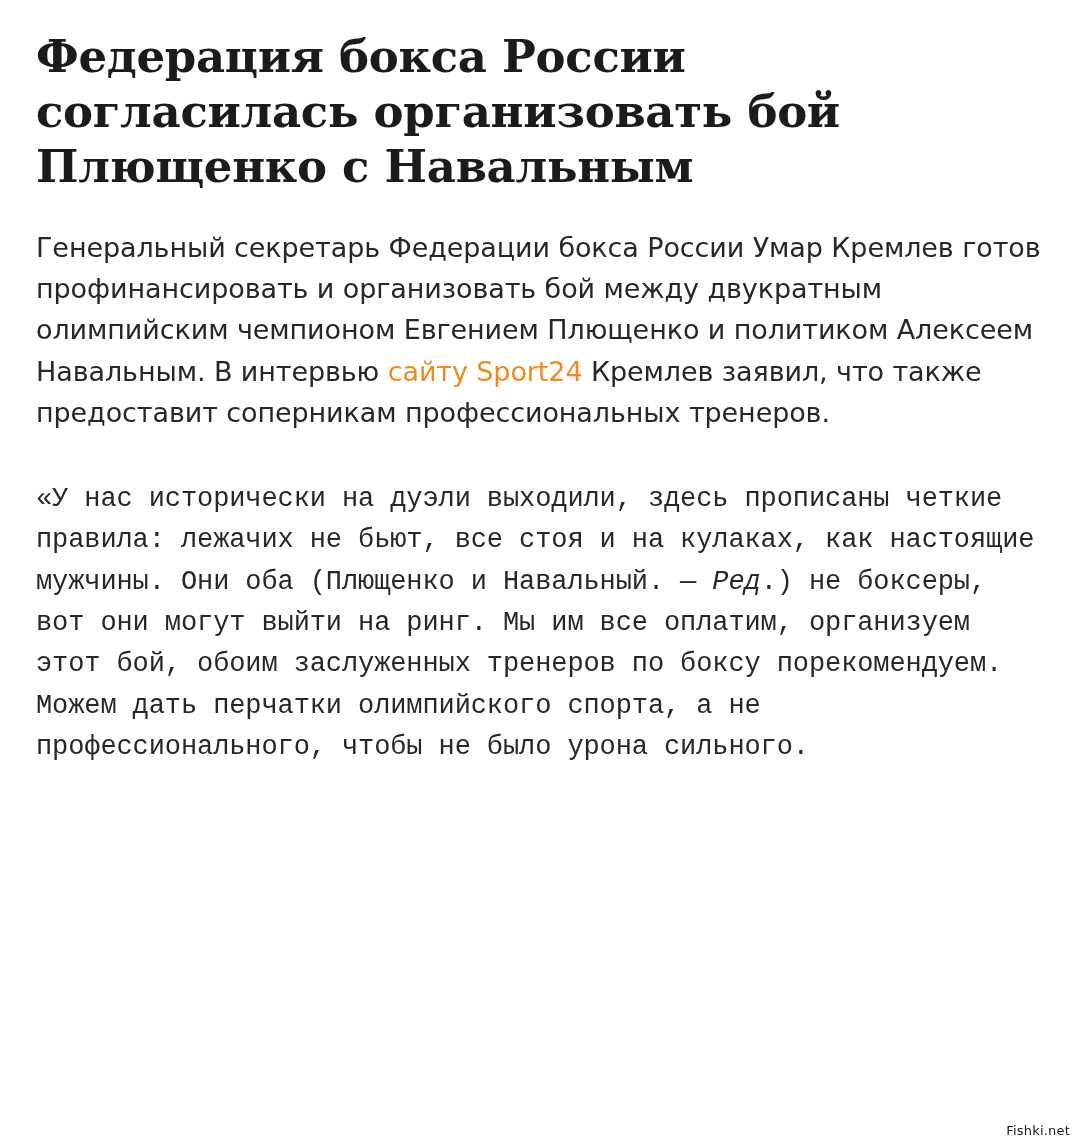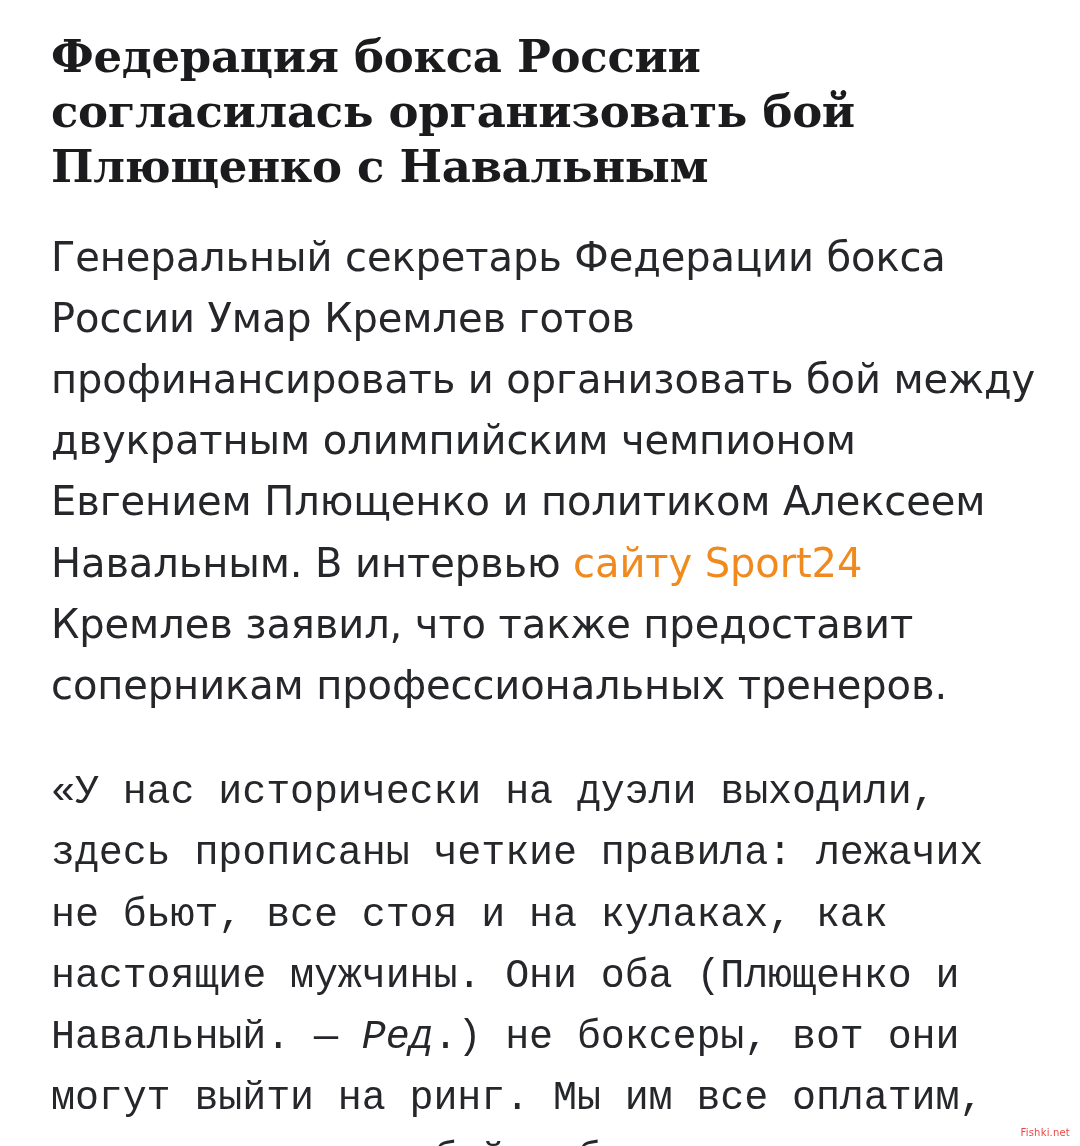--- a/index.html
+++ b/index.html
@@ -16,37 +16,37 @@
   }
 
   .page {
     position: absolute;
     top: 0;
     left: 0;
     width: 1080px;
     height: 1146px;
     background: #ffffff;
     box-sizing: border-box;
-    padding: 30px 38px 0 51px;
+    padding: 30px 38px 0 36px;
   }
 
   .headline {
     font-family: "DejaVu Serif", "Liberation Serif", serif;
     font-weight: bold;
     font-size: 45px;
     line-height: 1.22;
     color: #1b1b1d;
     letter-spacing: -0.3px;
     margin: 0 0 32px 0;
     max-width: 960px;
   }
 
   .para {
     font-family: "DejaVu Sans", "Liberation Sans", sans-serif;
-    font-size: 40px;
+    font-size: 27px;
     line-height: 1.53;
     color: #26272b;
     margin: 0 0 46px 0;
     max-width: 1010px;
     letter-spacing: -0.1px;
   }
 
   .para.last {
     margin-bottom: 0;
     font-family: Liberation Mono, monospace;
@@ -59,22 +59,22 @@
 
   .editorial {
     font-style: italic;
   }
 
   .watermark {
     position: absolute;
     right: 10px;
     bottom: 8px;
     font-family: "DejaVu Sans", "Liberation Sans", sans-serif;
-    font-size: 10px;
-    color: #ef4444;
+    font-size: 13px;
+    color: #0f172a;
     letter-spacing: 0.2px;
   }
 </style>
 </head>
 <body>
 
 <div class="page">
 
   <h1 class="headline">Федерация бокса России согласилась организовать бой Плющенко с Навальным</h1>
 

